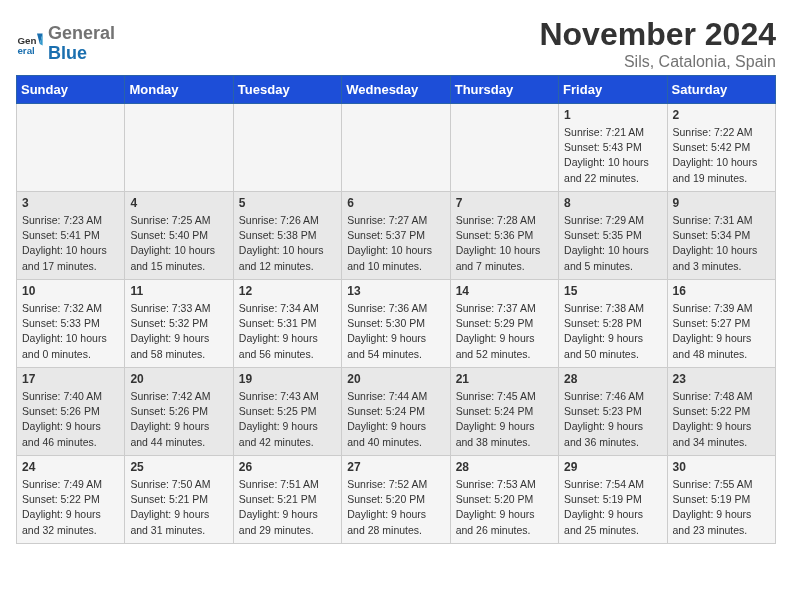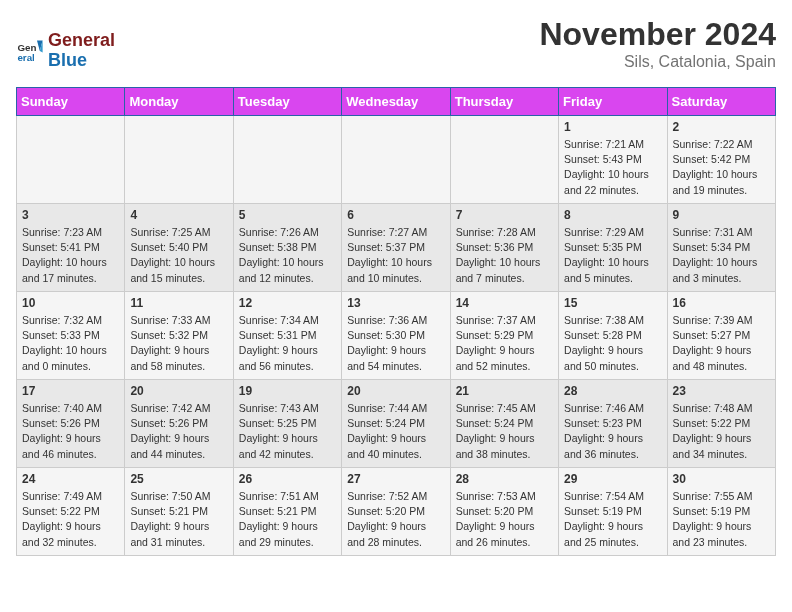--- a/index.html
+++ b/index.html
@@ -6,34 +6,34 @@
     body {
       font-family: Arial, sans-serif;
       background: #fff;
       width: 792px;
       min-height: 612px;
       padding: 16px;
     }
     .header {
       display: flex;
       justify-content: space-between;
-      align-items: flex-end;
-      margin-bottom: 16px;
+      align-items: center;
+      margin-bottom: 4px;
     }
     .logo {
       display: flex;
       align-items: center;
       gap: 4px;
     }
     .logo-text {
       font-size: 18px;
       font-weight: bold;
       line-height: 1.1;
     }
-    .logo-text .general { color: #7f1d1d; }
+    .logo-text .general { color: #737373; }
     .logo-text .blue { color: #1a6faf; }
     .logo-icon {
       width: 28px;
       height: 28px;
     }
     .title-block {
       text-align: right;
     }
     .month-title {
       font-size: 32px;
@@ -43,21 +43,21 @@
     .location {
       font-size: 16px;
       color: #737373;
     }
     table {
       width: 100%;
       border-collapse: collapse;
       table-layout: fixed;
     }
     thead tr th {
-      background-color: #d946ef;
+      background-color: #1d4ed8;
       color: #fff;
       font-size: 13px;
       font-weight: bold;
       padding: 6px 4px;
       text-align: left;
       border: 1px solid #2962a8;
     }
     tbody tr td {
       vertical-align: top;
       border: 1px solid #ccc;

